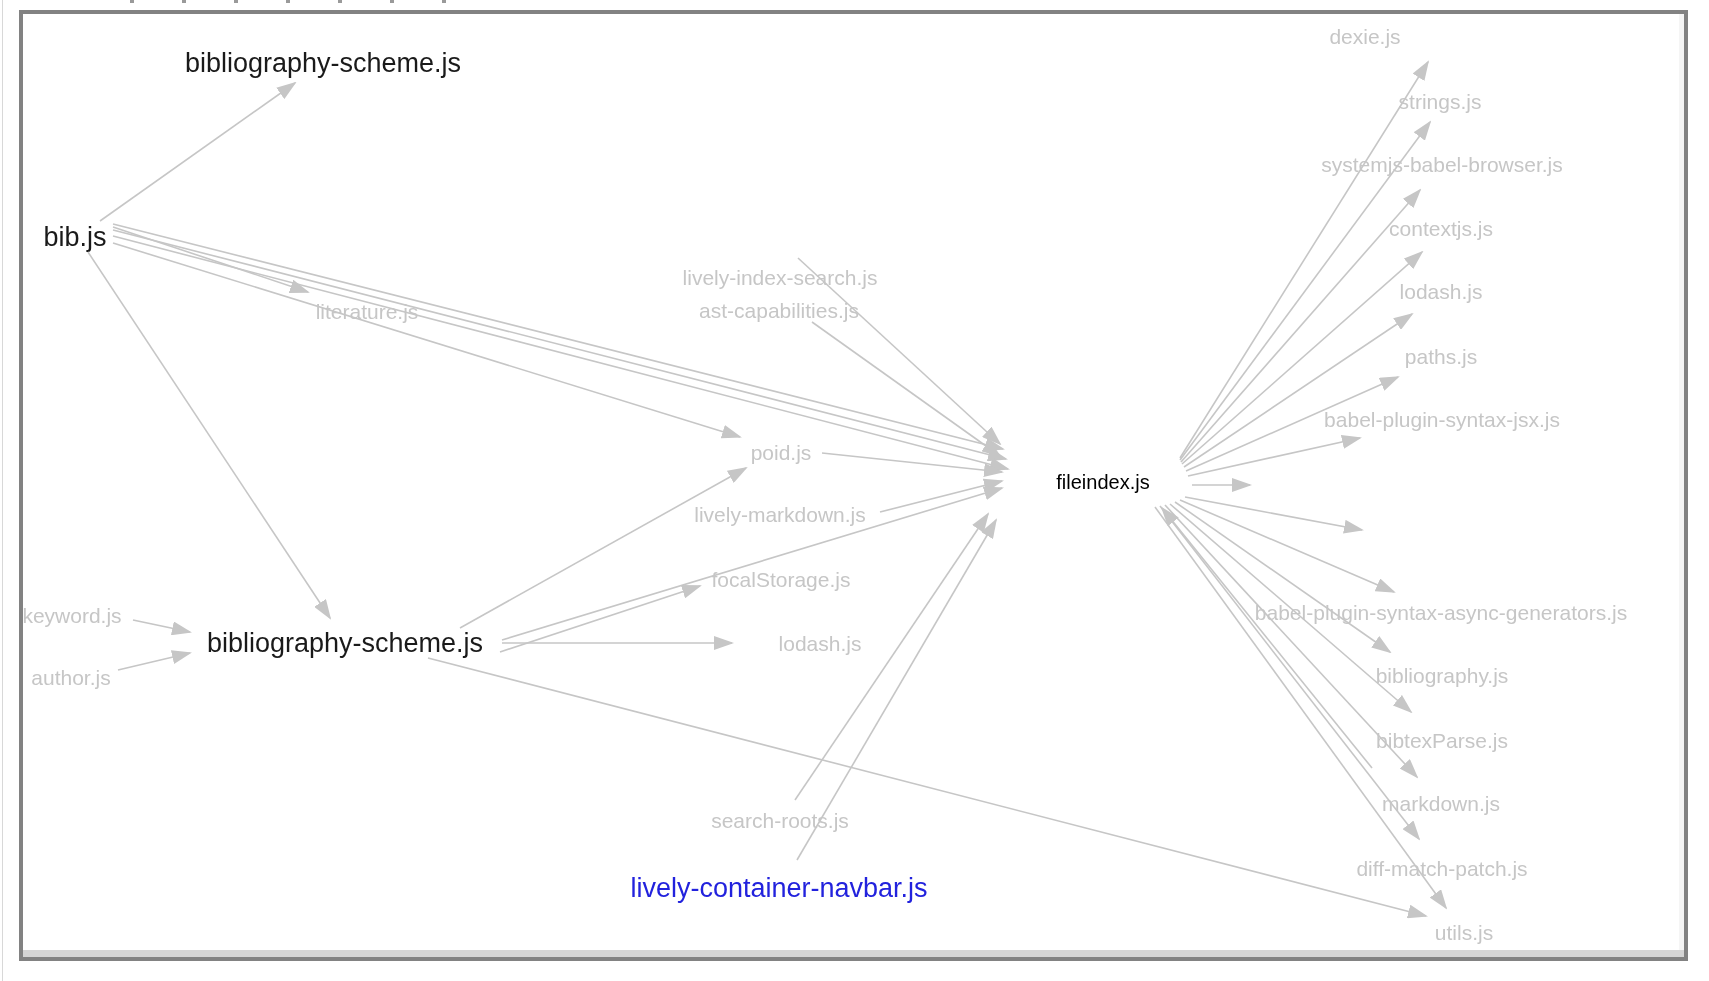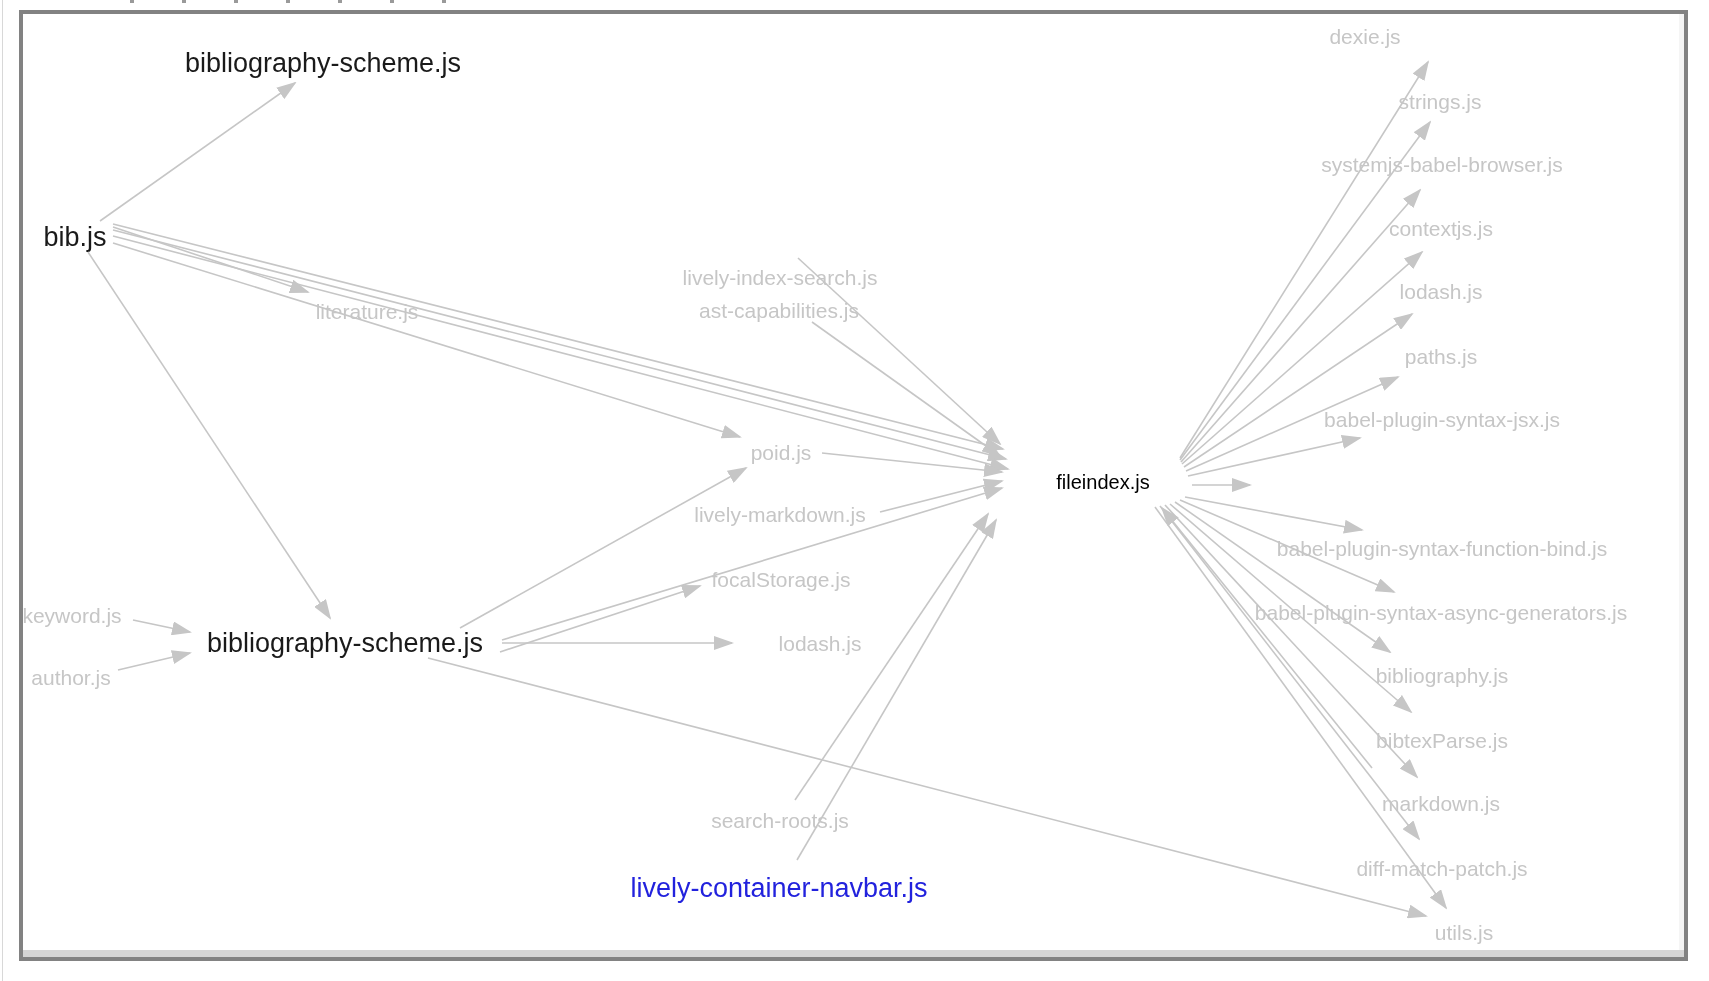--- a/index.html
+++ b/index.html
@@ -50,21 +50,20 @@
         <div class="node node--muted" style="left: 757px; top: 806px;">search-roots.js</div>
         <div class="node node--active" style="left: 756px; top: 874px;">lively-container-navbar.js</div>
         <div class="node node--hub" style="left: 1080px; top: 468px;">fileindex.js</div>
         <div class="node node--muted" style="left: 1342px; top: 22px;">dexie.js</div>
         <div class="node node--muted" style="left: 1417px; top: 87px;">strings.js</div>
         <div class="node node--muted" style="left: 1419px; top: 150px;">systemjs-babel-browser.js</div>
         <div class="node node--muted" style="left: 1418px; top: 214px;">contextjs.js</div>
         <div class="node node--muted" style="left: 1418px; top: 277px;">lodash.js</div>
         <div class="node node--muted" style="left: 1418px; top: 342px;">paths.js</div>
         <div class="node node--muted" style="left: 1419px; top: 405px;">babel-plugin-syntax-jsx.js</div>
-        <div class="node node--muted" style="left: 1419px; top: 534px;">babel-plugin-syntax-function-bind.js</div>
         <div class="node node--muted" style="left: 1418px; top: 598px;">babel-plugin-syntax-async-generators.js</div>
         <div class="node node--muted" style="left: 1419px; top: 661px;">bibliography.js</div>
         <div class="node node--muted" style="left: 1419px; top: 726px;">bibtexParse.js</div>
         <div class="node node--muted" style="left: 1418px; top: 789px;">markdown.js</div>
         <div class="node node--muted" style="left: 1419px; top: 854px;">diff-match-patch.js</div>
         <div class="node node--muted" style="left: 1441px; top: 918px;">utils.js</div>
       </div>
     <svg id="edge-layer" width="1661" height="943" viewBox="0 0 1661 943" xmlns="http://www.w3.org/2000/svg">
       <defs>
         <marker id="arrowhead" viewBox="0 0 10 10" refX="9" refY="5" markerWidth="20" markerHeight="14" markerUnits="userSpaceOnUse" preserveAspectRatio="none" orient="auto">

